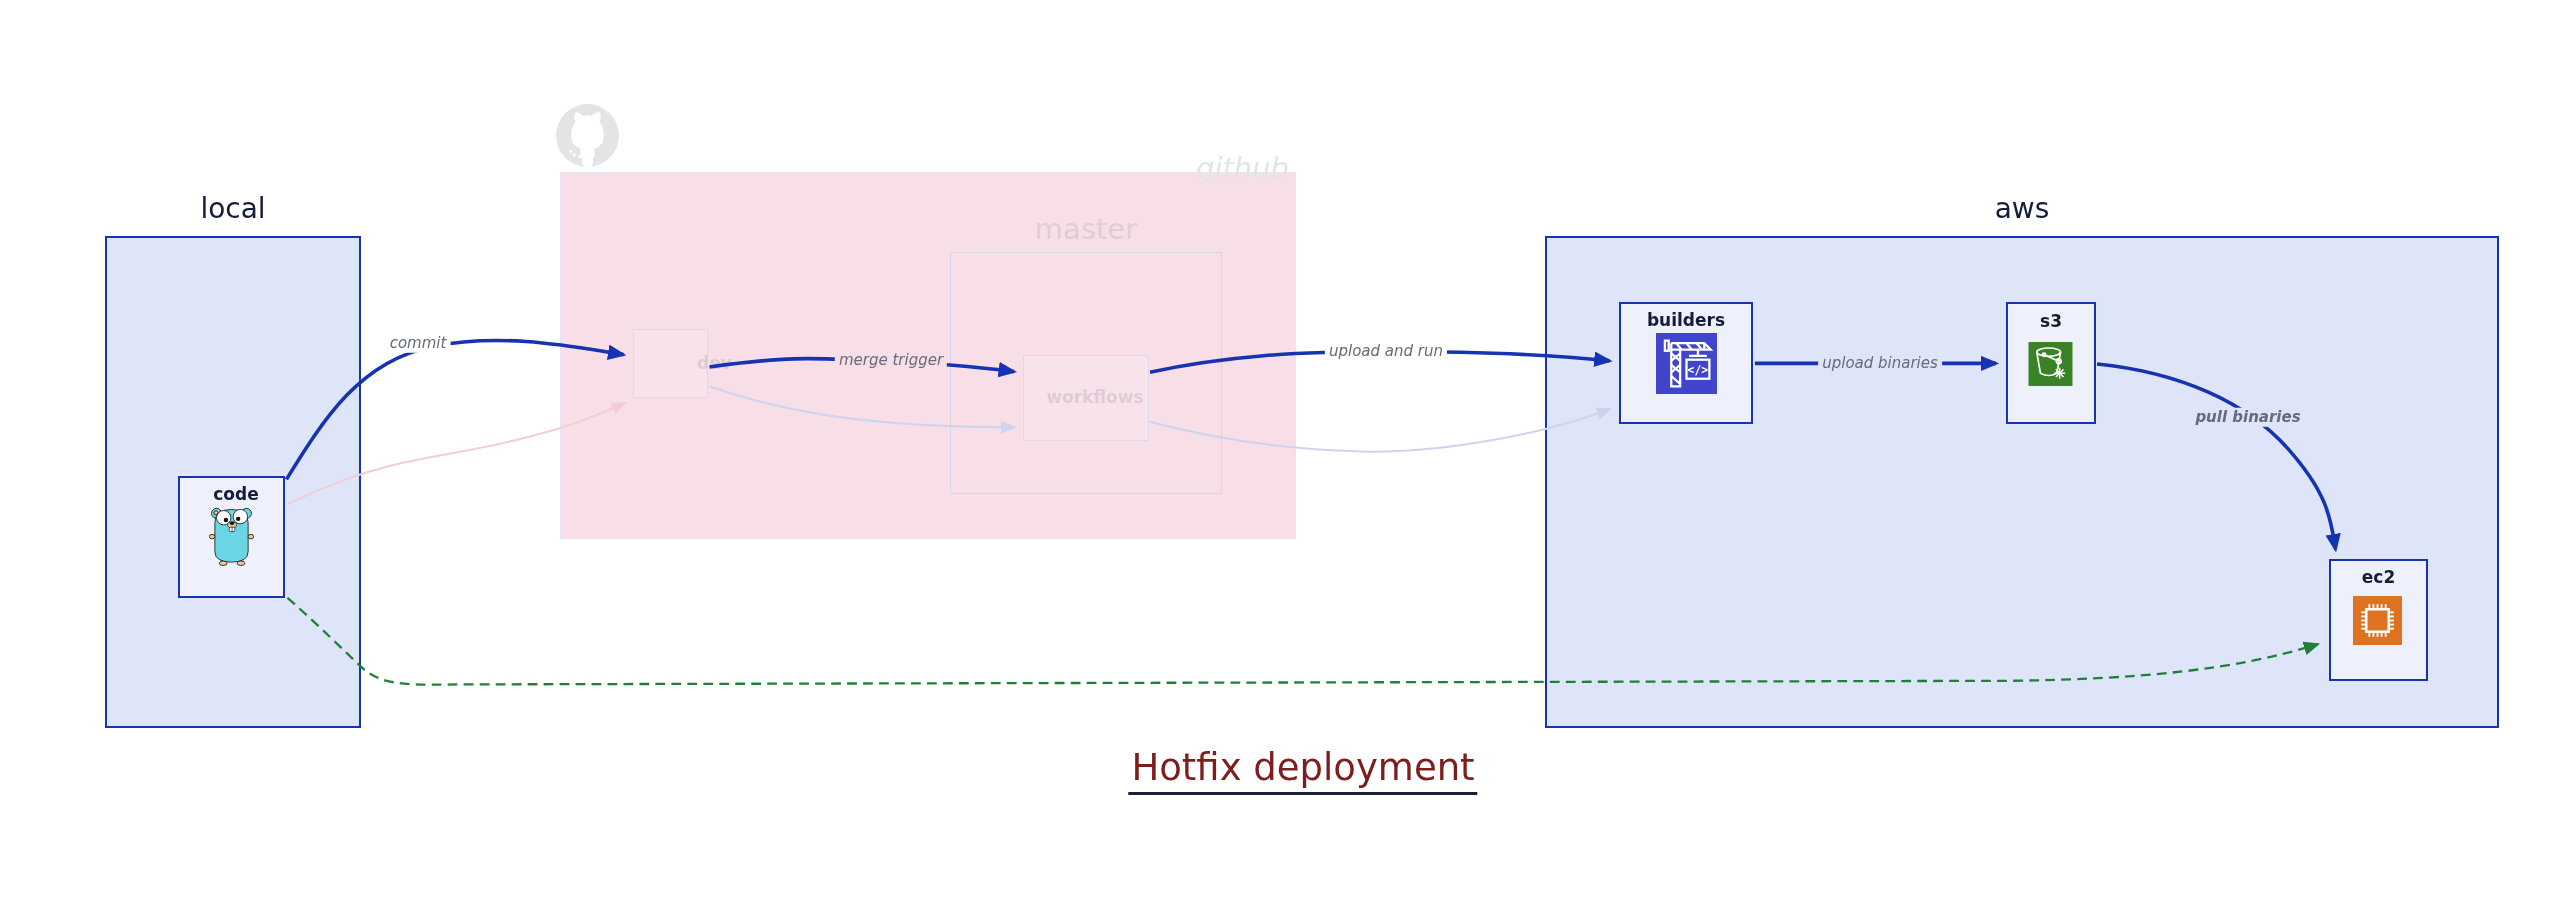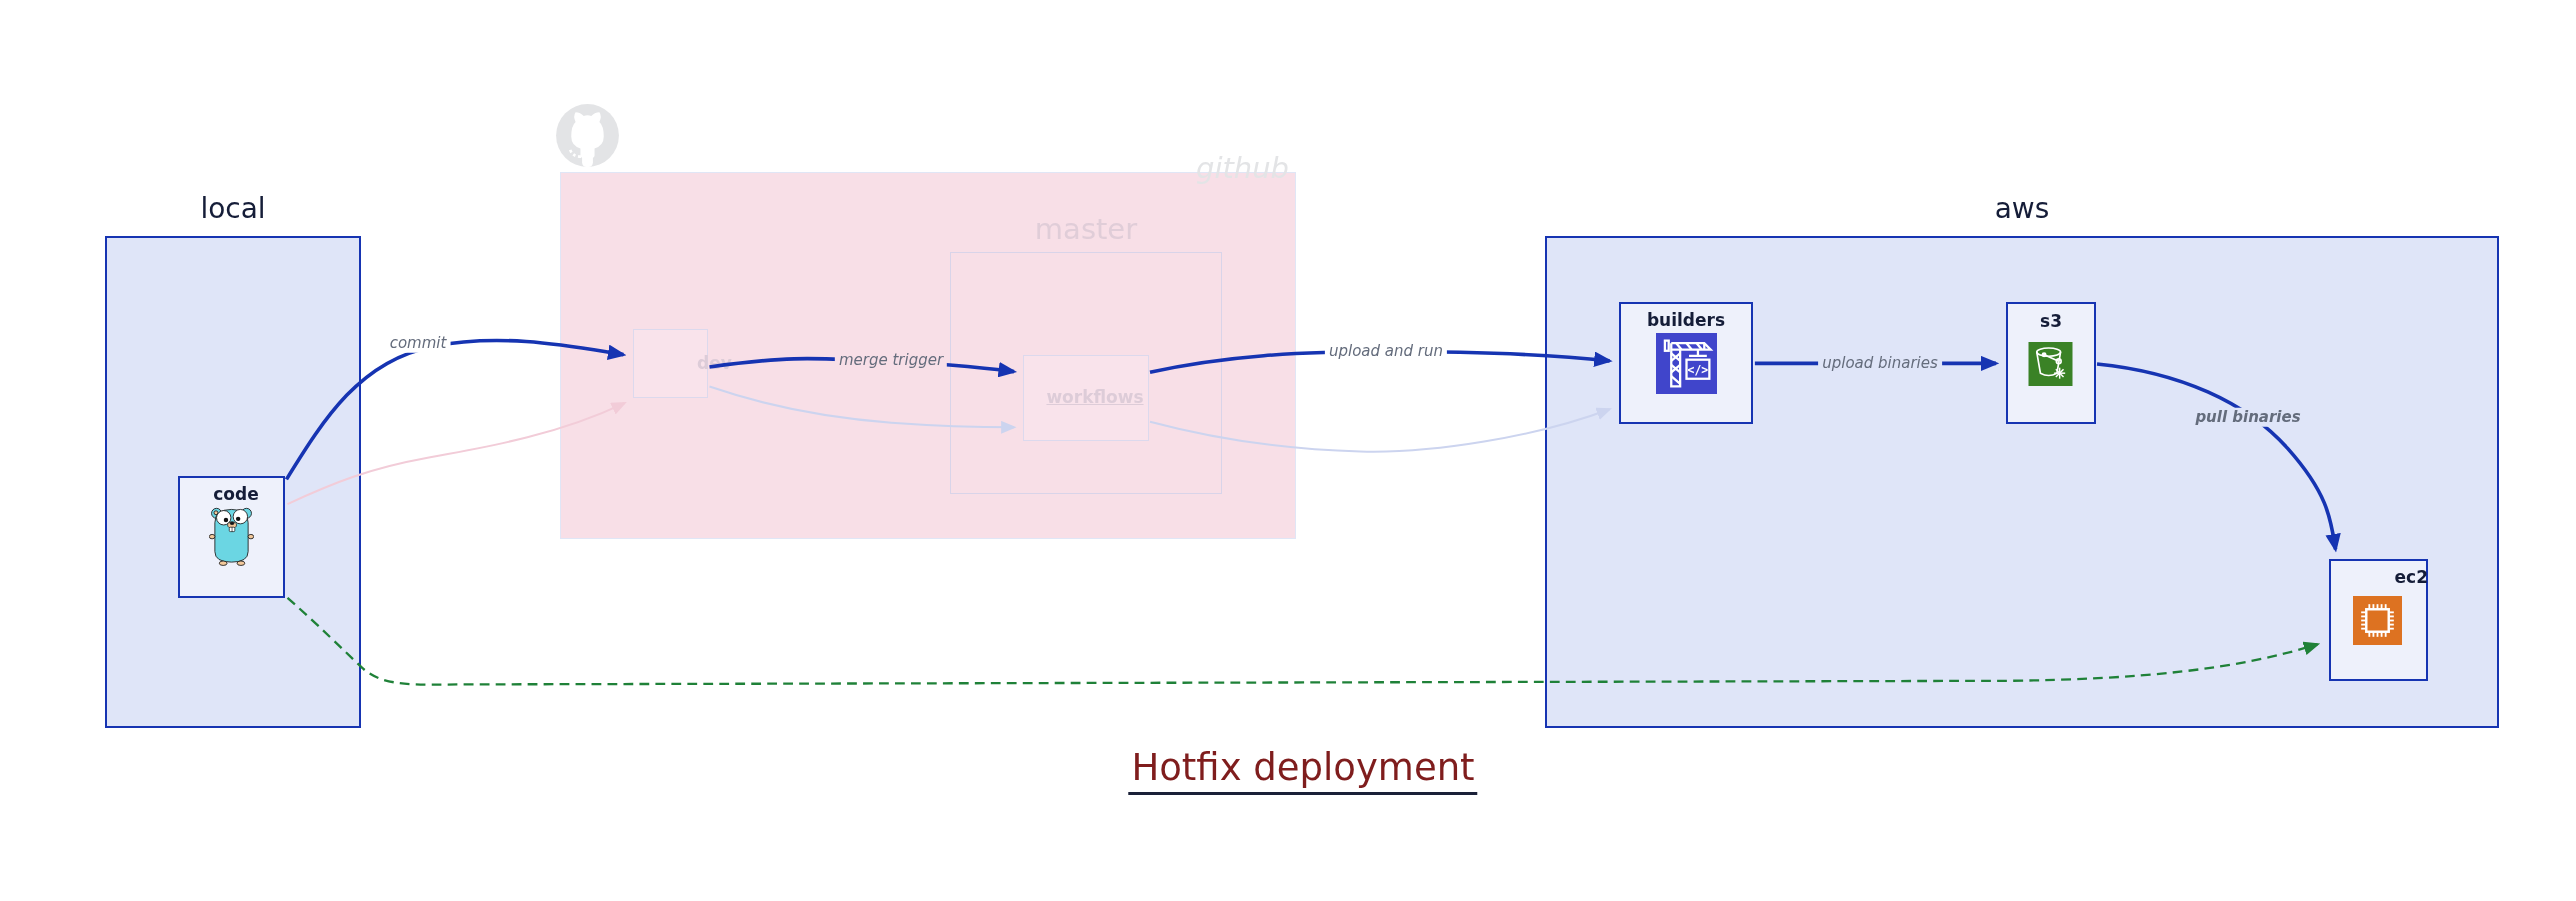--- a/index.html
+++ b/index.html
@@ -57,21 +57,21 @@
 
   <div class="master-label" style="left:1086px;top:212px;">master</div>
   <div class="master-box" style="left:950px;top:252px;width:272px;height:242px;"></div>
 
   <div class="container-label" style="left:1545px;top:192px;width:954px;">aws</div>
   <div class="container-box" style="left:1545px;top:236px;width:954px;height:492px;"></div>
 
   <div class="faded-node" style="left:633px;top:329px;width:75px;height:69px;"></div>
   <div class="faded-label" style="left:633px;top:353px;width:75px;margin-left:44px;">dev</div>
   <div class="faded-node" style="left:1023px;top:355px;width:126px;height:86px;"></div>
-  <div class="faded-label" style="left:1023px;top:387px;width:144px;text-decoration:underline;">workflows</div>
+  <div class="faded-label" style="left:1023px;top:387px;width:144px;">workflows</div>
 
   <svg class="edges" width="2604" height="902" viewBox="0 0 5054 1750">
     <defs>
       <marker id="ahBlue" viewBox="0 0 12 10" refX="10" refY="5" markerUnits="userSpaceOnUse" markerWidth="36" markerHeight="30" orient="auto">
           <path class="mk-blue" d="M0 0 L12 5 L0 10 z"></path>
         </marker>
       <marker id="ahPink" viewBox="0 0 12 10" refX="10" refY="5" markerUnits="userSpaceOnUse" markerWidth="30" markerHeight="25" orient="auto">
           <path class="mk-pink" d="M0 0 L12 5 L0 10 z"></path>
         </marker>
       <marker id="ahLav" viewBox="0 0 12 10" refX="10" refY="5" markerUnits="userSpaceOnUse" markerWidth="30" markerHeight="25" orient="auto">
@@ -152,21 +152,21 @@
     </g>
     <g stroke="#ffffff" stroke-width="1.6">
       <line x1="34" y1="28" x2="34" y2="40"></line>
       <line x1="28" y1="34" x2="40" y2="34"></line>
       <line x1="29.8" y1="29.8" x2="38.2" y2="38.2"></line>
       <line x1="38.2" y1="29.8" x2="29.8" y2="38.2"></line>
     </g>
   </svg>
 
   <div class="node" style="left:2329px;top:559px;width:99px;height:122px;"></div>
-  <div class="node-label" style="left:2329px;top:567px;width:99px;text-align:right;">ec2</div>
+  <div class="node-label" style="left:2329px;top:567px;width:99px;">ec2</div>
 
   <svg class="icon-tile" style="left:2353px;top:596px;" width="49" height="49" viewBox="0 0 48 48">
     <rect x="0" y="0" width="48" height="48" fill="var(--c-ec2)"></rect>
     <rect x="13" y="13" width="22" height="22" fill="none" stroke="#ffffff" stroke-width="2.4"></rect>
     <g stroke="#ffffff" stroke-width="1.8">
       <line x1="16" y1="8" x2="16" y2="13"></line>
         <line x1="20" y1="8" x2="20" y2="13"></line>
       <line x1="24" y1="8" x2="24" y2="13"></line>
         <line x1="28" y1="8" x2="28" y2="13"></line>
       <line x1="32" y1="8" x2="32" y2="13"></line>

